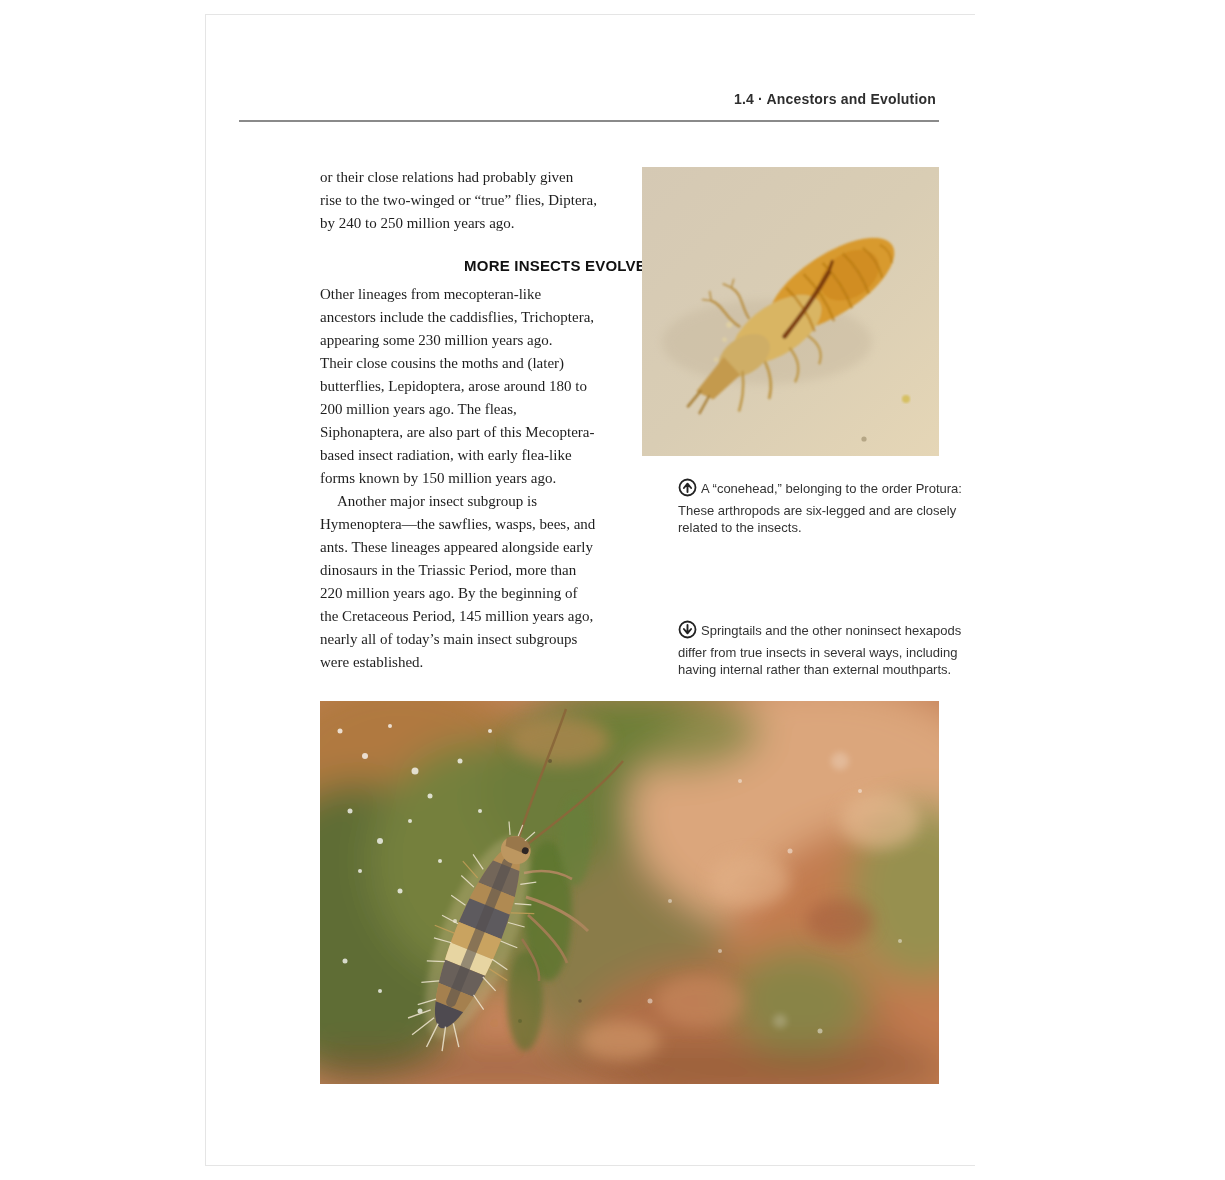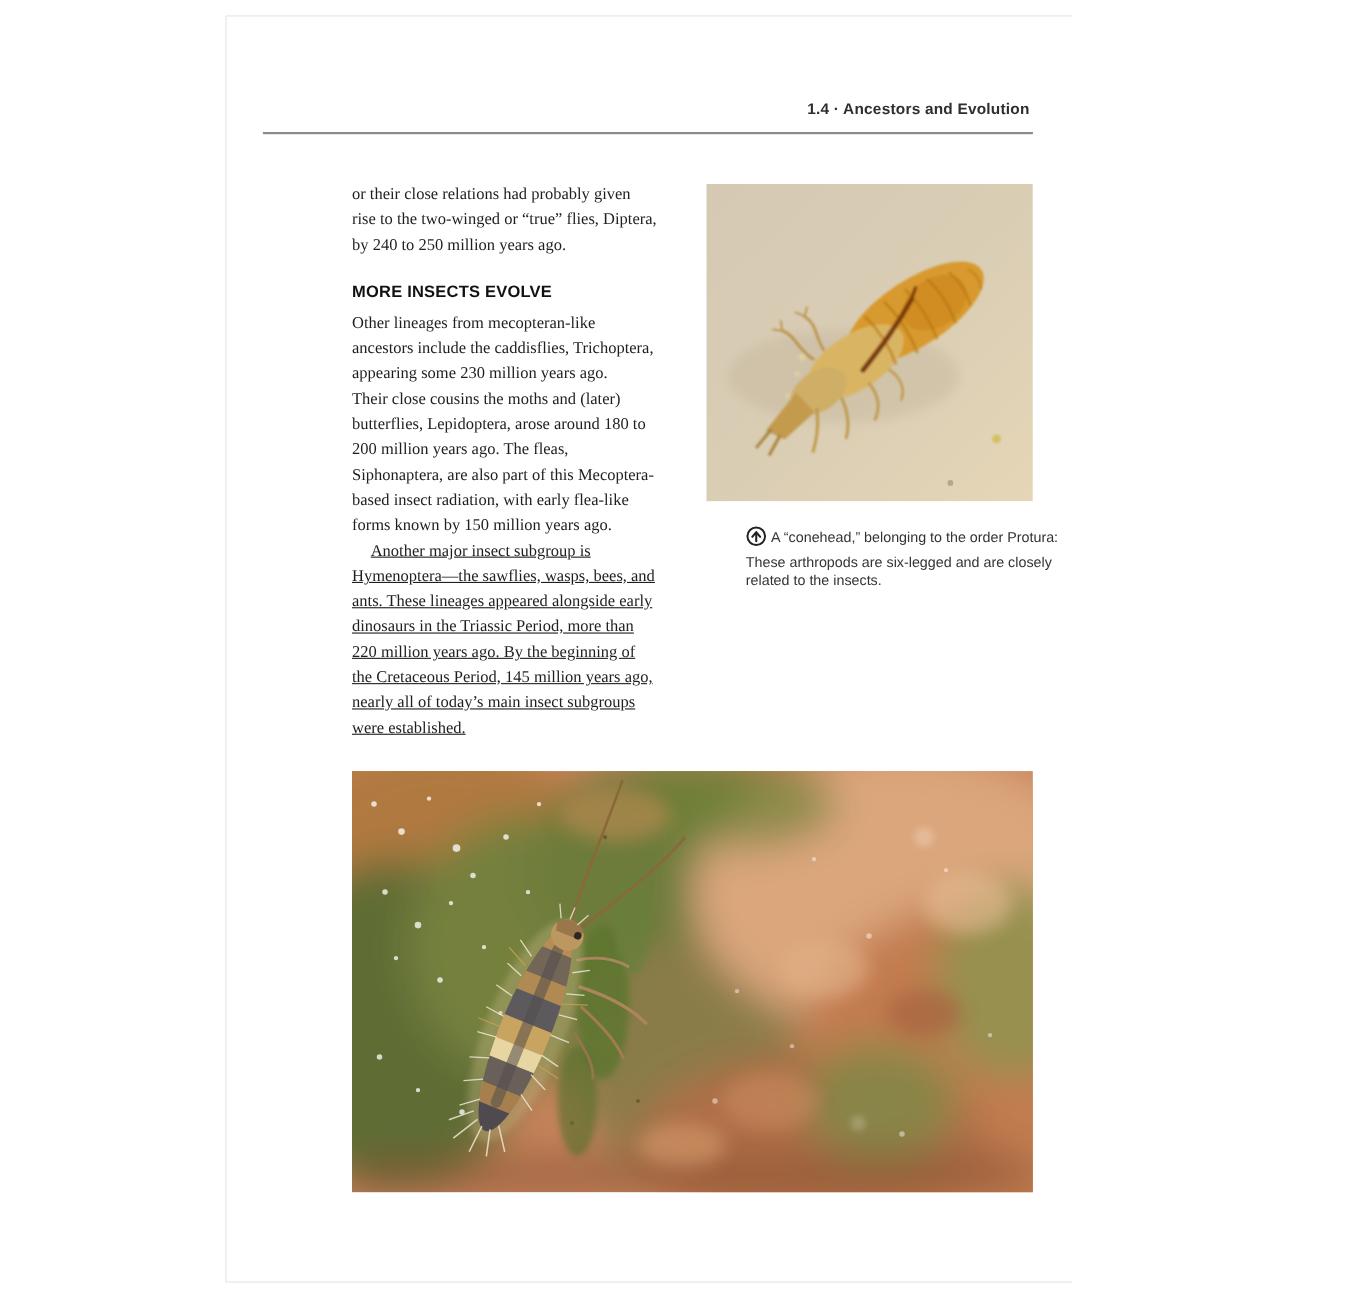--- a/index.html
+++ b/index.html
@@ -6,23 +6,23 @@
   .canvas{position:relative;width:975px;height:1180px;background:#ffffff;overflow:hidden;
           font-family:"Liberation Sans",sans-serif;}
   .page{position:absolute;left:205px;top:14px;width:815px;height:1152px;background:#ffffff;
         border:1px solid #e5e5e5;box-sizing:border-box;}
   .running-head{position:absolute;top:74px;right:83px;font-size:14px;font-weight:bold;
         color:#2e2e2e;letter-spacing:.2px;line-height:20px;}
   .head-rule{position:absolute;left:33px;top:105px;width:700px;height:2px;background:#8a8a8a;}
   .text-col{position:absolute;left:114px;top:151px;width:326px;color:#1e1e1e;
         font-family:"Liberation Serif",serif;font-size:15px;line-height:23px;}
   .text-col p{margin:0;white-space:pre-line;}
-  .text-col p.indent{text-indent:17px;text-decoration:underline;}
+  .text-col p.indent{text-indent:17px;}
   .sec-heading{margin:21px 0 8px 0;font-family:"Liberation Sans",sans-serif;font-weight:bold;
-        font-size:15px;line-height:19px;color:#111;letter-spacing:.2px;}
+        font-size:15px;line-height:19px;color:#111;letter-spacing:.2px;text-align:right;}
   .photo{position:absolute;overflow:hidden;}
   .photo svg{display:block;}
   .photo-protura{left:436px;top:152px;width:297px;height:289px;}
   .photo-springtail{left:114px;top:686px;width:619px;height:383px;}
   .caption{position:absolute;width:308px;font-size:13px;line-height:17.5px;color:#333;margin-left:40px;}
   .caption-a{left:432px;top:463px;}
   .caption-b{left:432px;top:605px;}
   .cap-icon{display:inline-block;vertical-align:-4px;margin-right:4px;}
   .cap-text{white-space:pre-line;}
 </style>
@@ -111,20 +111,30 @@
       <span class="cap-icon">
         <svg width="19" height="19" viewBox="0 0 19 19">
             <circle cx="9.5" cy="9.5" r="8" fill="none" stroke="#222" stroke-width="1.8"></circle>
             <path d="M9.5,14 L9.5,6.8 M5.9,10 L9.5,5.7 L13.1,10" stroke="#222" stroke-width="1.9" fill="none" stroke-linecap="round" stroke-linejoin="round"></path>
           </svg>
       </span><span class="cap-text">A “conehead,” belonging to the order Protura:
 These arthropods are six-legged and are closely
 related to the insects.</span>
     </div>
 
+    <div class="caption caption-b">
+      <span class="cap-icon">
+        <svg width="19" height="19" viewBox="0 0 19 19">
+            <circle cx="9.5" cy="9.5" r="8" fill="none" stroke="#222" stroke-width="1.8"></circle>
+            <path d="M9.5,5 L9.5,12.2 M5.9,9 L9.5,13.3 L13.1,9" stroke="#222" stroke-width="1.9" fill="none" stroke-linecap="round" stroke-linejoin="round"></path>
+          </svg>
+      </span><span class="cap-text">Springtails and the other noninsect hexapods
+differ from true insects in several ways, including
+having internal rather than external mouthparts.</span>
+    </div>
 
     <div class="photo photo-springtail">
       <svg width="619" height="383" viewBox="0 0 619 383" xmlns="http://www.w3.org/2000/svg">
         <defs>
           <filter id="sb18" x="-60%" y="-60%" width="220%" height="220%">
               <feGaussianBlur stdDeviation="18"></feGaussianBlur>
             </filter>
           <filter id="sb8" x="-60%" y="-60%" width="220%" height="220%">
               <feGaussianBlur stdDeviation="8"></feGaussianBlur>
             </filter>

